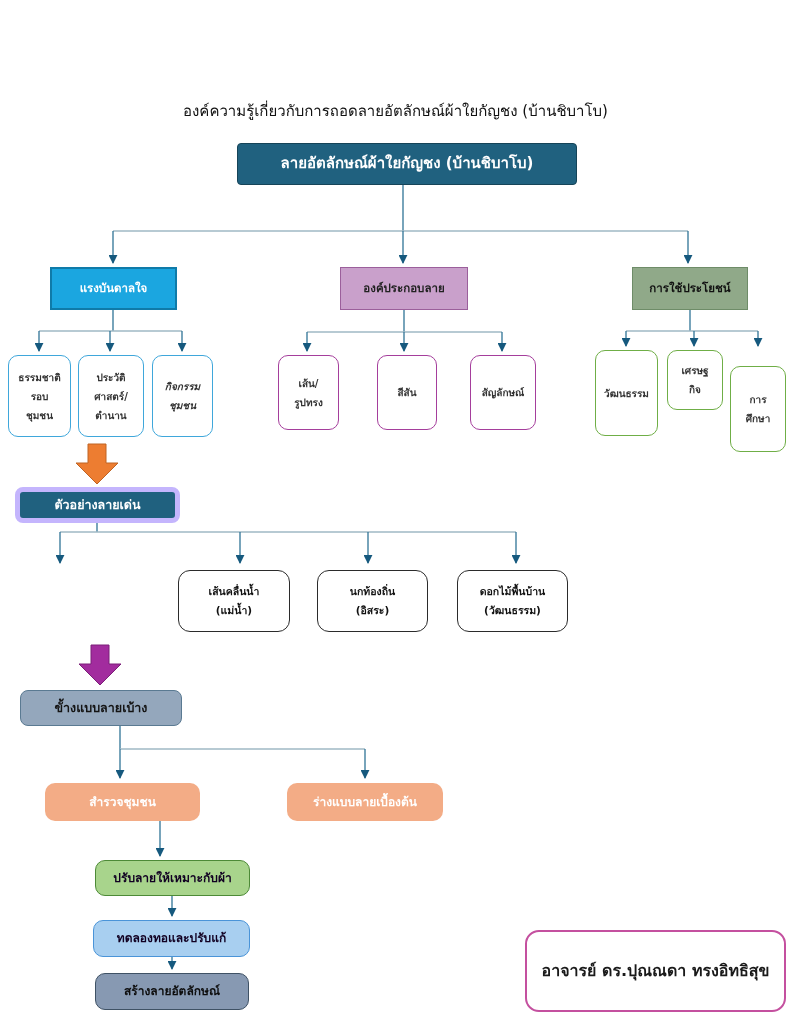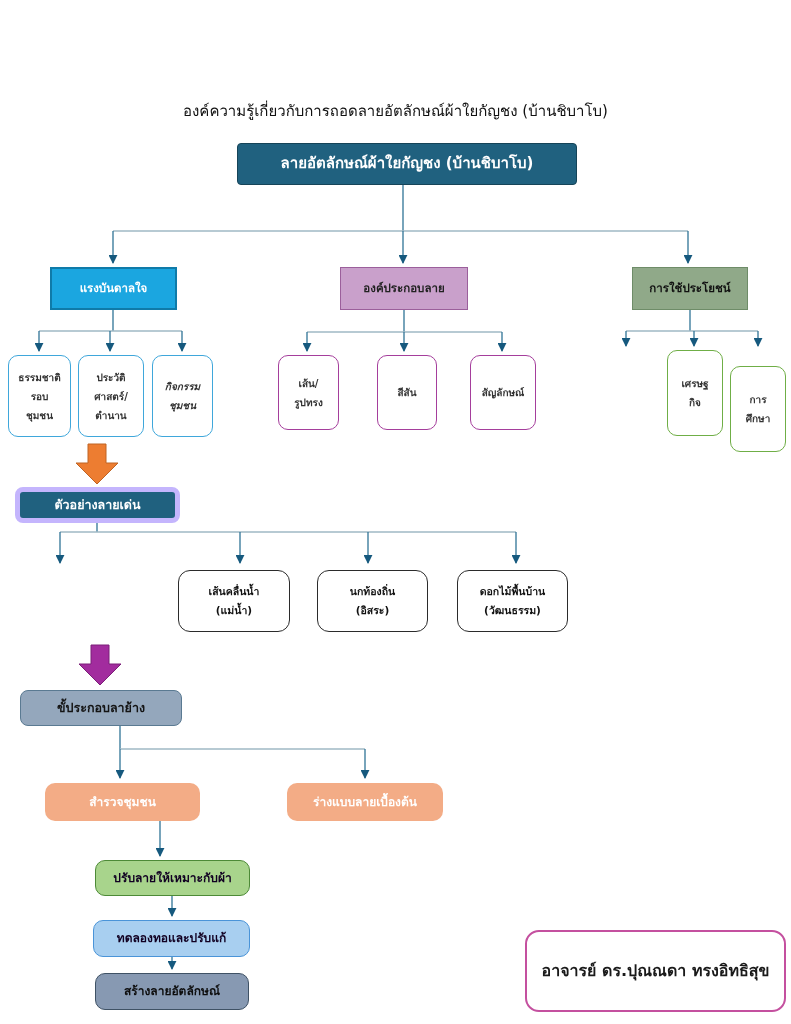--- a/index.html
+++ b/index.html
@@ -31,21 +31,21 @@
   .card.blue   { border:1.6px solid #3FA7DB; }
   .card.purple { border:1.6px solid #A53E9C; }
   .card.green  { border:1.6px solid #6FAE46; }
   .i1 { left:8px;   top:355px; width:63px; height:82px; }
   .i2 { left:78px;  top:355px; width:66px; height:82px; }
   .i3 { left:152px; top:355px; width:61px; height:82px;font-style:italic; }
   .e1 { left:278px; top:355px; width:61px; height:75px; }
   .e2 { left:377px; top:355px; width:60px; height:75px; }
   .e3 { left:470px; top:355px; width:66px; height:75px; }
   .u1 { left:595px; top:350px; width:63px; height:86px; }
-  .u2 { left:667px; top:350px; width:56px; height:86px;text-align:center; }
+  .u2 { left:667px; top:350px; width:56px; height:60px;text-align:center; }
   .u3 { left:730px; top:366px; width:56px; height:86px; }
   
   .ex-hdr { left:15px; top:487px; width:165px; height:36px; background:#20617F;
             border:5px solid #c4b5fd; border-radius:8px; color:#fff; font-size:12.5px; font-weight:bold; }
   .pat { background:#fff; border:1.6px solid #2b2b2b; border-radius:12px;
          font-weight:bold; font-size:10.5px; color:#111; line-height:1.8; }
   .p1 { left:35px;  top:568px; width:112px; height:66px; }
   .p2 { left:178px; top:570px; width:112px; height:62px; }
   .p3 { left:317px; top:570px; width:111px; height:62px; }
   .p4 { left:457px; top:570px; width:111px; height:62px; }
@@ -135,20 +135,21 @@
 ศาสตร์/
 ตำนาน</div>
   <div class="node card blue i3">กิจกรรม
 ชุมชน</div>
 
   <div class="node card purple e1">เส้น/
 รูปทรง</div>
   <div class="node card purple e2">สีสัน</div>
   <div class="node card purple e3">สัญลักษณ์</div>
 
+  <div class="node card green u1">วัฒนธรรม</div>
   <div class="node card green u2">เศรษฐ
 กิจ</div>
   <div class="node card green u3">การ
 ศึกษา</div>
 
   <svg class="blockarrow oarrow" width="44" height="42" viewBox="0 0 44 42" xmlns="http://www.w3.org/2000/svg">
     <polygon points="13,1 31,1 31,20 43,20 22,41 1,20 13,20" fill="#ED7D31" stroke="#BF6424" stroke-width="1"></polygon>
   </svg>
 
   <div class="node ex-hdr">ตัวอย่างลายเด่น</div>
@@ -157,21 +158,21 @@
 (แม่น้ำ)</div>
   <div class="node pat p3">นกท้องถิ่น
 (อิสระ)</div>
   <div class="node pat p4">ดอกไม้พื้นบ้าน
 (วัฒนธรรม)</div>
 
   <svg class="blockarrow parrow" width="44" height="42" viewBox="0 0 44 42" xmlns="http://www.w3.org/2000/svg">
     <polygon points="13,1 31,1 31,20 43,20 22,41 1,20 13,20" fill="#A22C9E" stroke="#7B1E78" stroke-width="1"></polygon>
   </svg>
 
-  <div class="node proc-hdr">ขั้ประกอบลาย้าง</div>
+  <div class="node proc-hdr">ขั้างแบบลายเบ้าง</div>
 
   <div class="node step s1">สำรวจชุมชน</div>
   <div class="node step s2">ร่างแบบลายเบื้องต้น</div>
   <div class="node step s4">ทดลองทอและปรับแก้</div>
   <div class="node step s3">ปรับลายให้เหมาะกับผ้า</div>
   <div class="node step s5">สร้างลายอัตลักษณ์</div>
 
   <div class="node credit">อาจารย์ ดร.ปุณณดา ทรงอิทธิสุข</div>
 
 </div>

